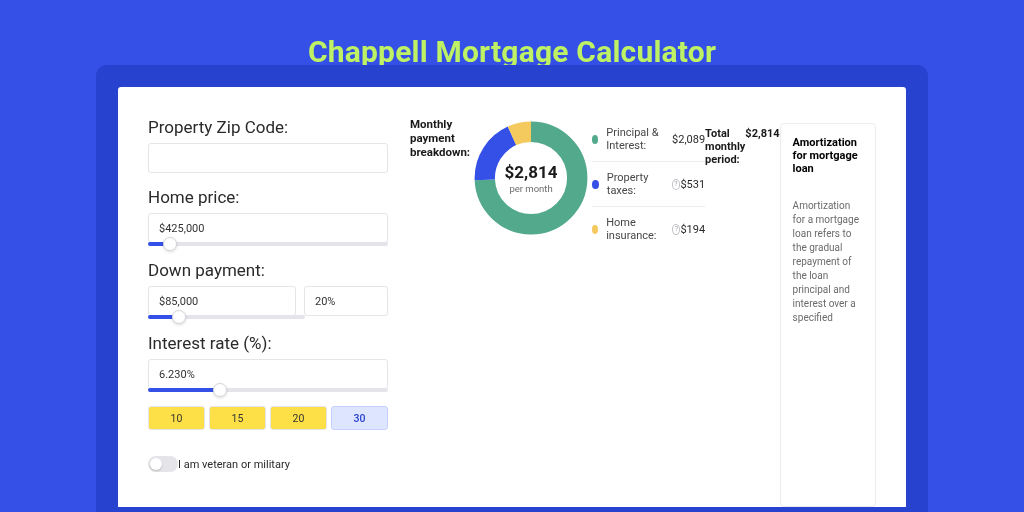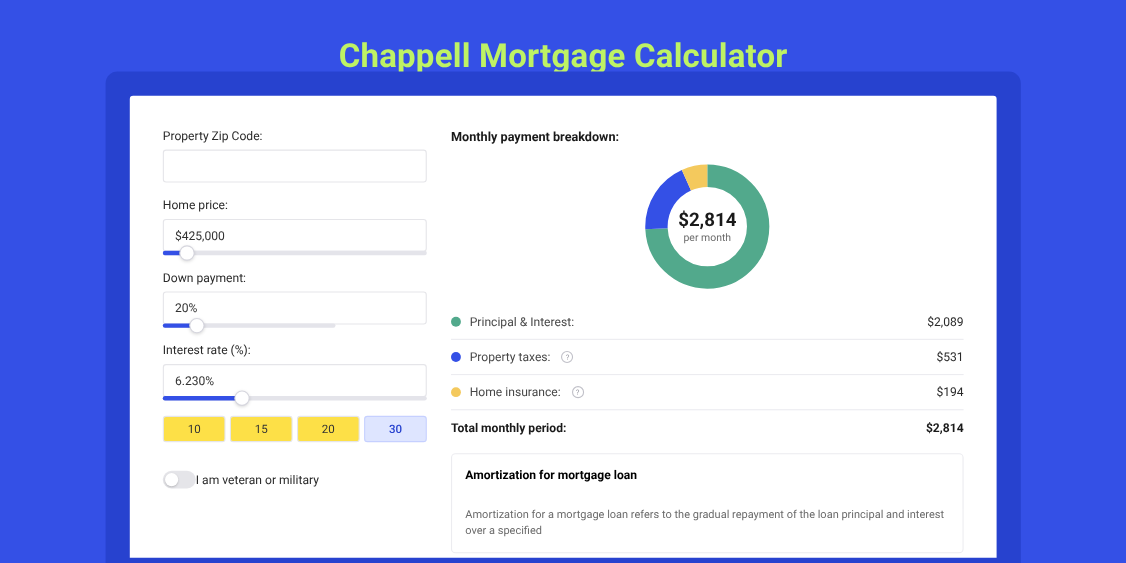--- a/index.html
+++ b/index.html
@@ -1,22 +1,22 @@
 <!DOCTYPE html>
 <html><head>
 <meta charset="utf-8">
 <style>
 *{box-sizing:border-box;margin:0;padding:0;font-family:-apple-system,BlinkMacSystemFont,"Segoe UI",Roboto,Helvetica,Arial,sans-serif}
 body{background:#3450e6;width:1024px;height:512px;overflow:hidden}
 .wrap{display:flex;flex-direction:column;align-items:center;height:100%}
 .title{color:#bef264;font-size:30px;font-weight:700;margin-top:34px;margin-bottom:18px;letter-spacing:.2px}
 .card{background:#fff;width:788px;height:420px;border-radius:3px 3px 0 0;box-shadow:0 0 0 22px #2742cf;padding:30px 30px 0 30px;display:flex;gap:22px}
 .left{width:240px;display:flex;flex-direction:column}
-.right{flex:1;display:flex;flex-direction:column}
-.lbl{font-size:11px;color:#2a2a2a;margin-bottom:6px}
+.right{flex:1;display:flex;flex-direction:row}
+.lbl{font-size:17px;color:#2a2a2a;margin-bottom:6px}
 .inp{width:100%;height:30px;border:1px solid #e5e5e9;border-radius:3px;padding:0 10px;font-size:11px;color:#333;outline:none}
 .field{margin-bottom:14px}
 .slider-track{height:4px;background:#e4e4ea;border-radius:2px;position:relative;margin-top:-1px}
 .slider-fill{height:4px;background:#3450e6;border-radius:2px;position:absolute;left:0;top:0}
 .slider-thumb{width:14px;height:14px;background:#fff;border-radius:50%;border:1px solid #d6d6de;box-shadow:0 1px 3px rgba(0,0,0,.15);position:absolute;top:-5px;transform:translateX(-50%)}
 .row{display:flex;gap:8px}
 .row .inp:first-child{flex:1}
 .row .inp:last-child{width:84px}
 .period-row{display:flex;gap:4px}
 .period-btn{flex:1;height:24px;border:1px solid #e5e5e9;background:#fde047;font-size:10.5px;border-radius:3px;cursor:pointer;color:#333}
@@ -62,20 +62,21 @@
         <input class="inp" value="$425,000" style="">
         <div class="slider-track">
           <div class="slider-fill" style="width:9%"></div>
           <div class="slider-thumb" style="left:9%"></div>
         </div>
       </div>
 
       <div class="field">
         <div class="lbl">Down payment:</div>
         <div class="row">
+          <input class="inp" value="$85,000" style="">
           <input class="inp" value="20%" style="">
         </div>
         <div class="slider-track" style="width:157px">
           <div class="slider-fill" style="width:20%"></div>
           <div class="slider-thumb" style="left:20%"></div>
         </div>
       </div>
 
       <div class="field">
         <div class="lbl">Interest rate (%):</div>

